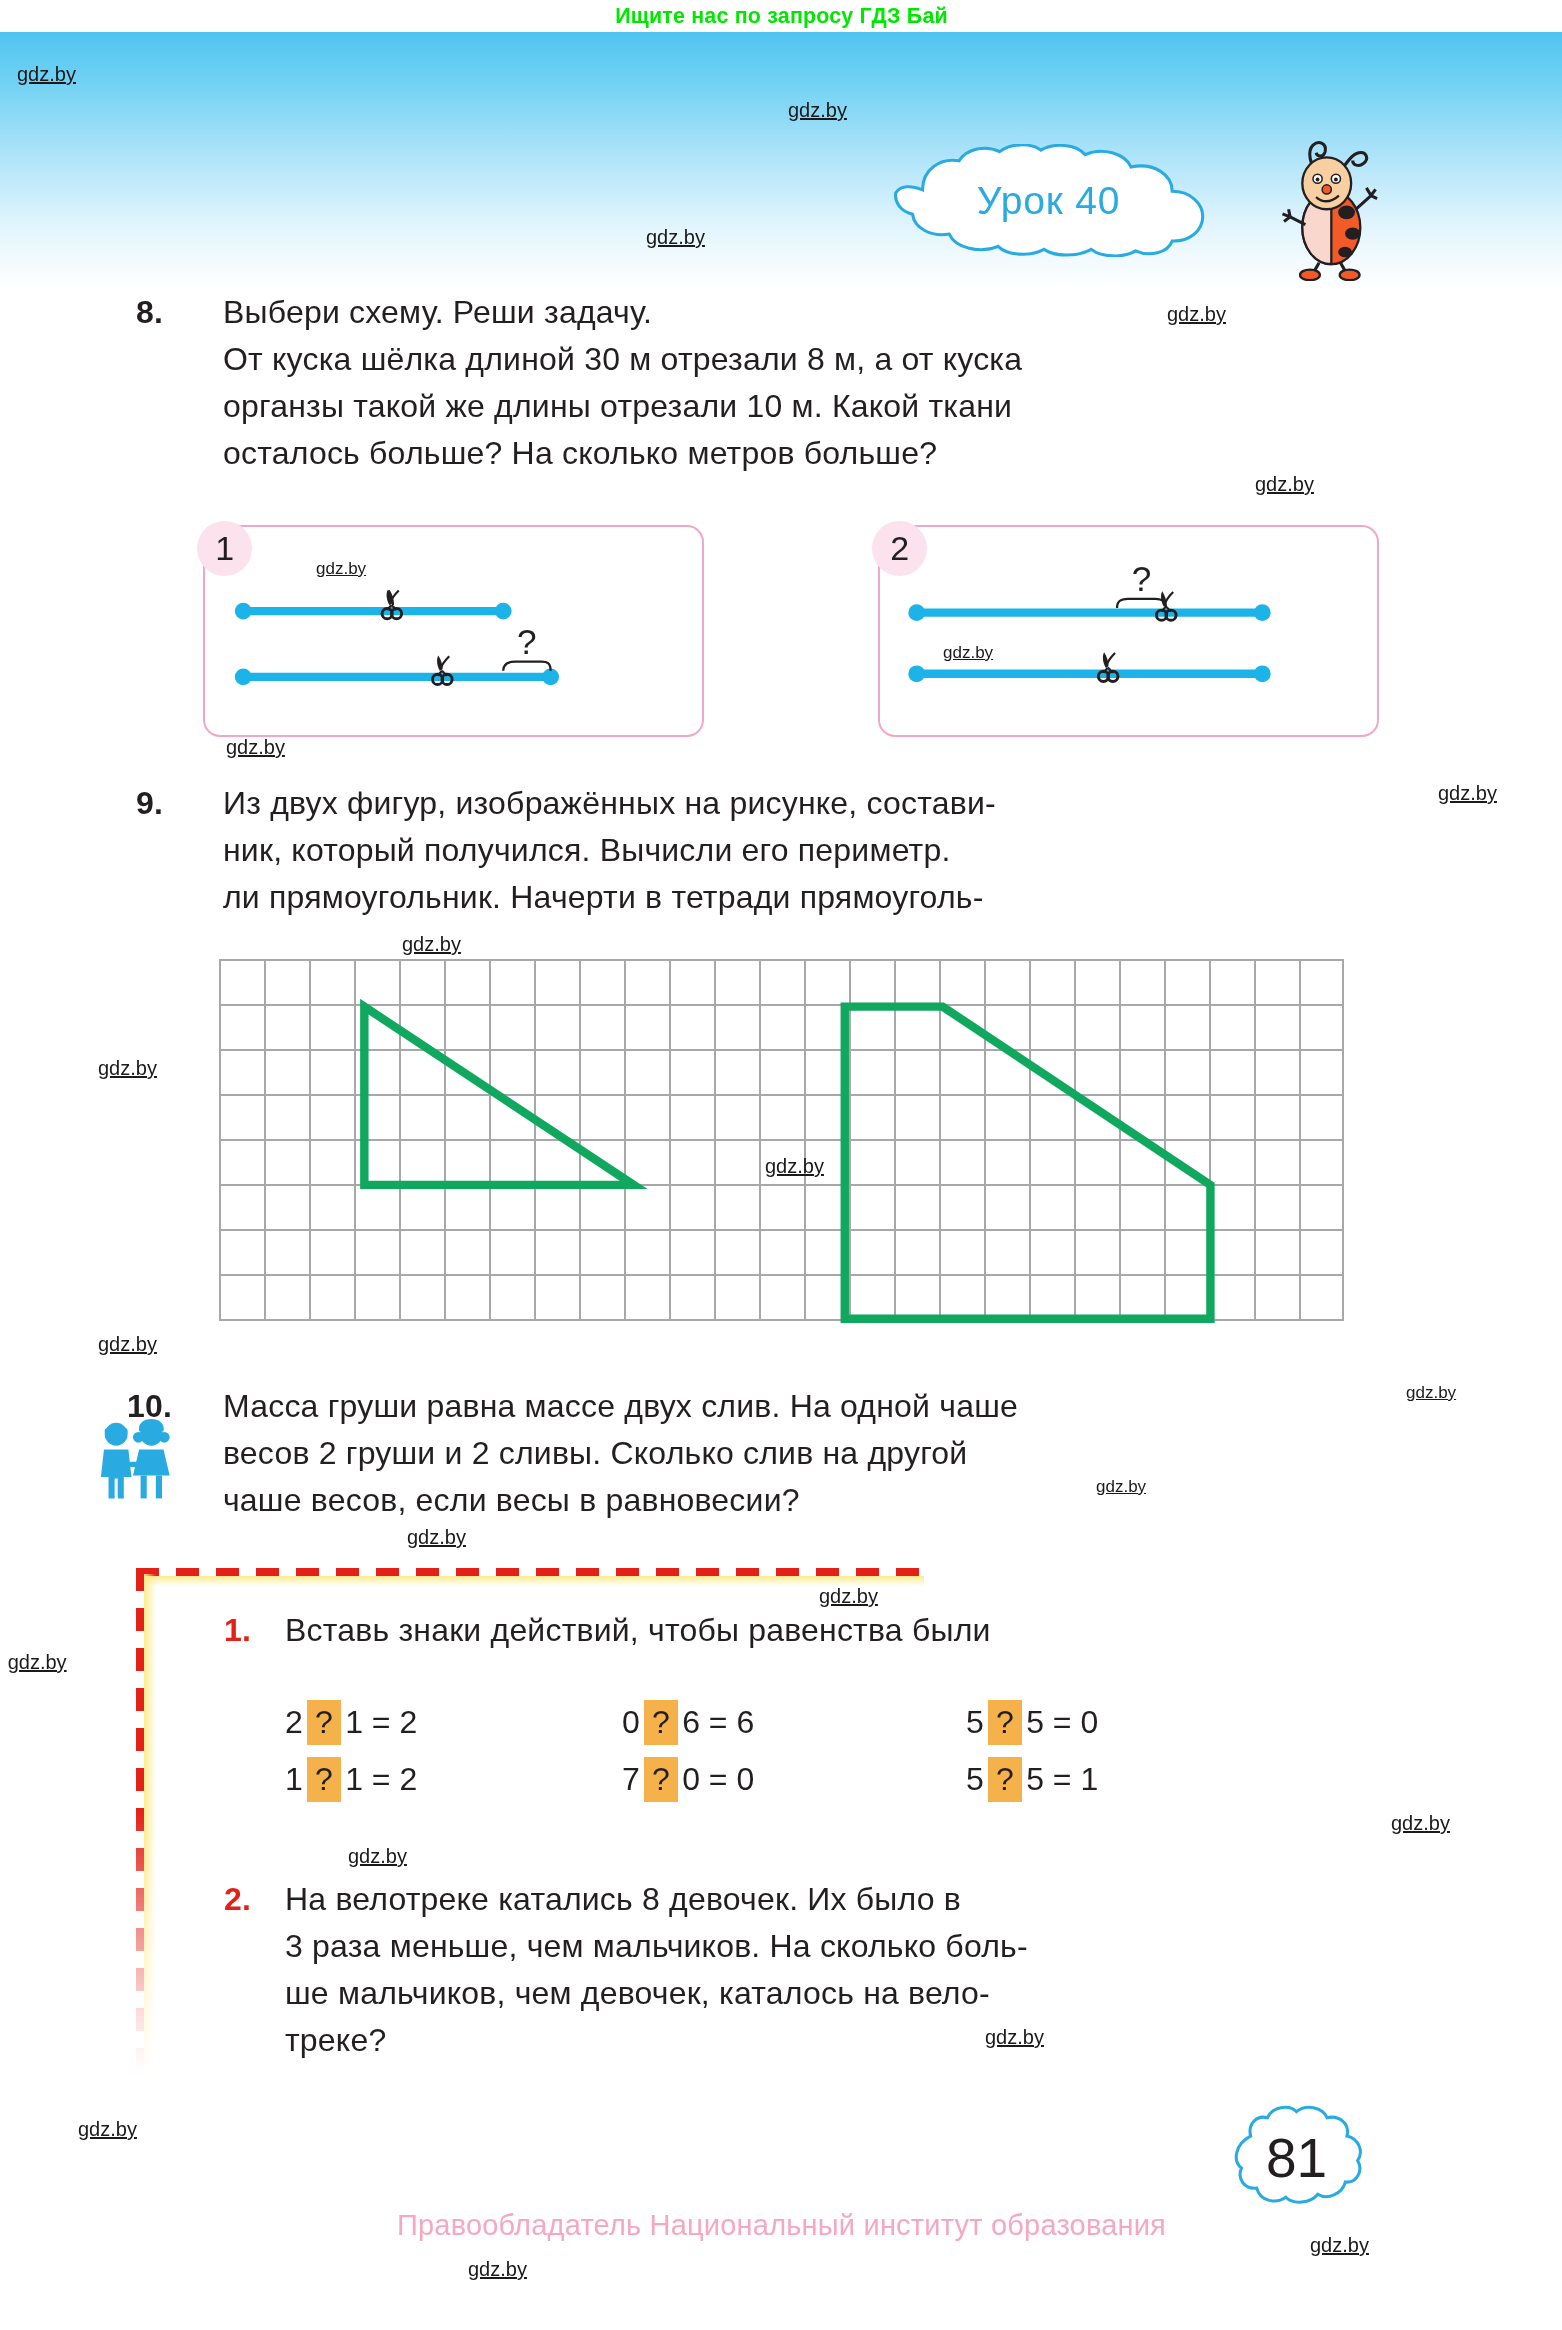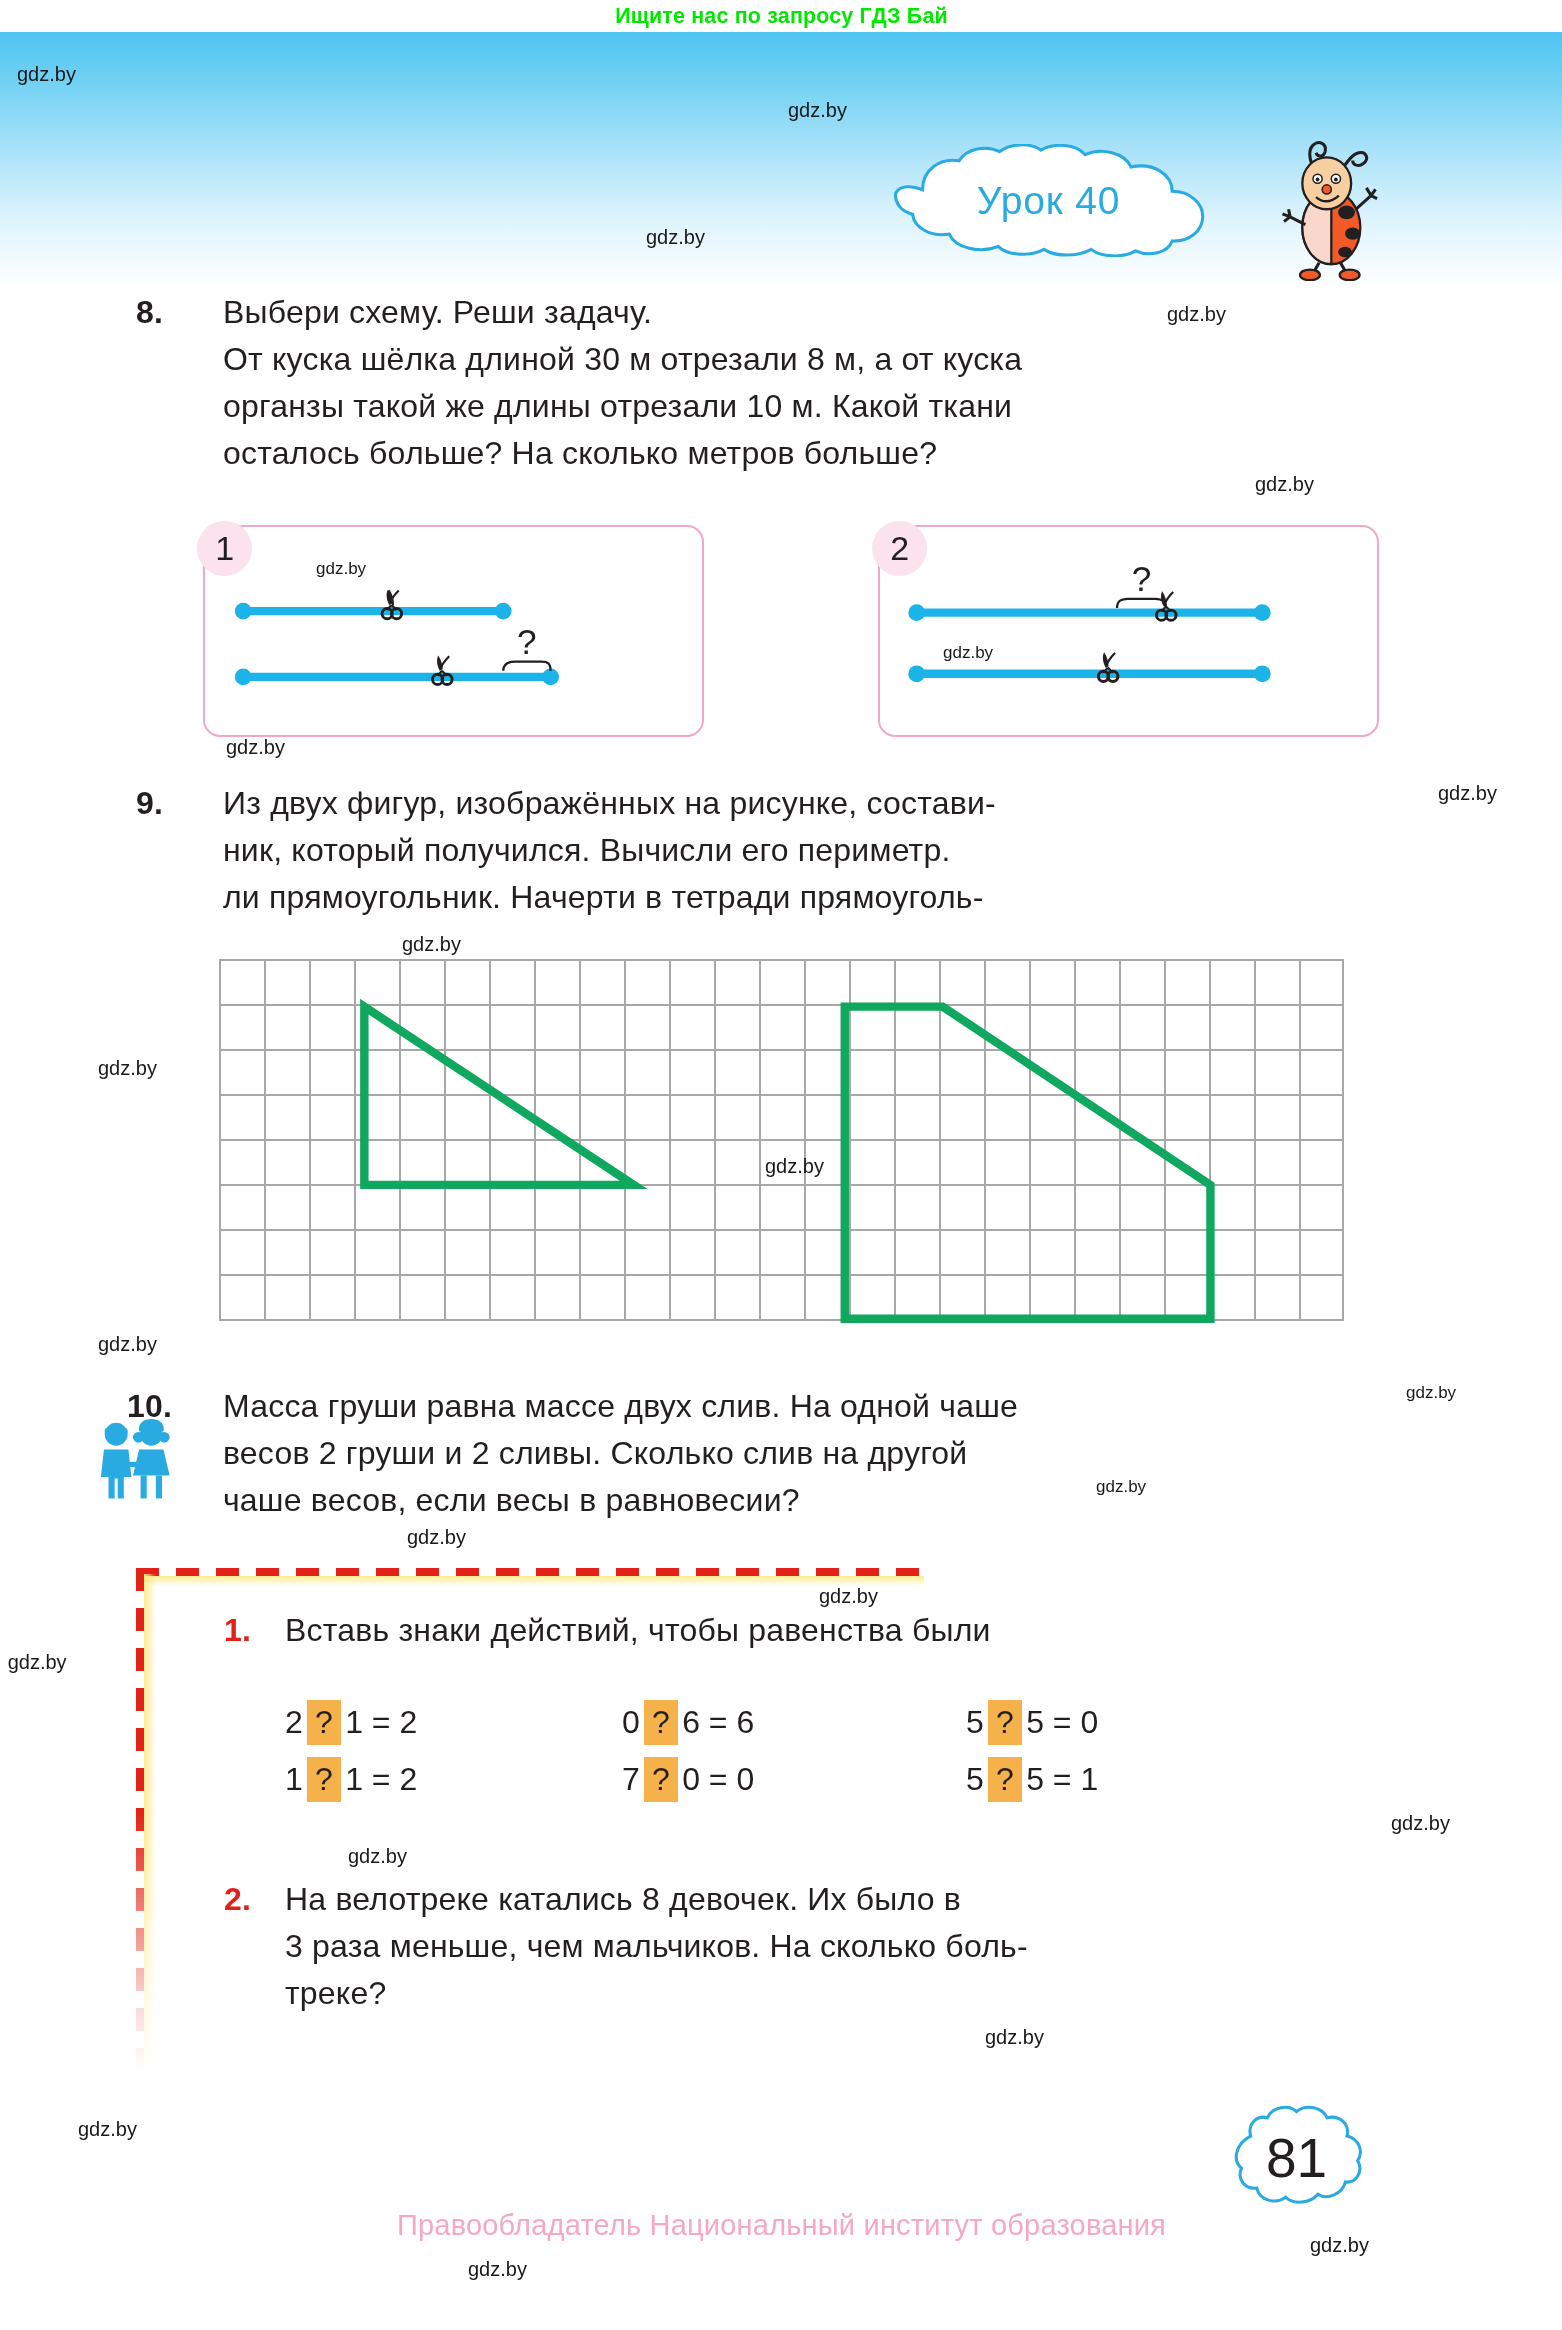--- a/index.html
+++ b/index.html
@@ -230,20 +230,21 @@
     font-weight: bold;
   }
 
   
   .wm {
     position: absolute;
     color: #1a1a1a;
     font-size: 20px;
     white-space: nowrap;
     pointer-events: none;
+    text-decoration: underline;
   }
   .wm-sm { font-size: 17px; }
 </style>
 </head>
 <body>
 
 <div class="page">
 
   <div class="promo-banner">
     <span>Ищите нас по запросу ГДЗ Бай</span>
@@ -472,20 +473,21 @@
   </div>
 
   <div class="wm" style="left:1391px; top:1812px;">gdz.by</div>
   <div class="wm" style="left:348px; top:1845px;">gdz.by</div>
   <div class="wm" style="left:7.7px; top:1651px;">gdz.by</div>
 
   <div class="task" style="left:285px; top:1876px; width:1109px;">
     <span class="num num-red" style="left:-61px; top:0;">2.</span>
     <div class="task-body just">На велотреке катались 8 девочек. Их было в</div>
     <div class="task-body just">3 раза меньше, чем мальчиков. На сколько боль-</div>
+    <div class="task-body just">ше мальчиков, чем девочек, каталось на вело-</div>
     <div class="task-body">треке?</div>
   </div>
   <div class="wm" style="left:985px; top:2026px;">gdz.by</div>
   <div class="wm" style="left:78px; top:2118px;">gdz.by</div>
 
   <div class="pagenum">
     <svg width="153" height="107" viewBox="0 0 200 140">
       <path d="M40,42 C36,26 48,14 62,18 C68,4 90,0 100,10 C112,0 134,4 140,18
                C156,14 170,26 166,42 C182,46 188,62 180,74 C188,88 178,104 164,102
                C160,118 140,126 128,118 C118,130 96,132 86,122 C72,132 52,126 48,110

